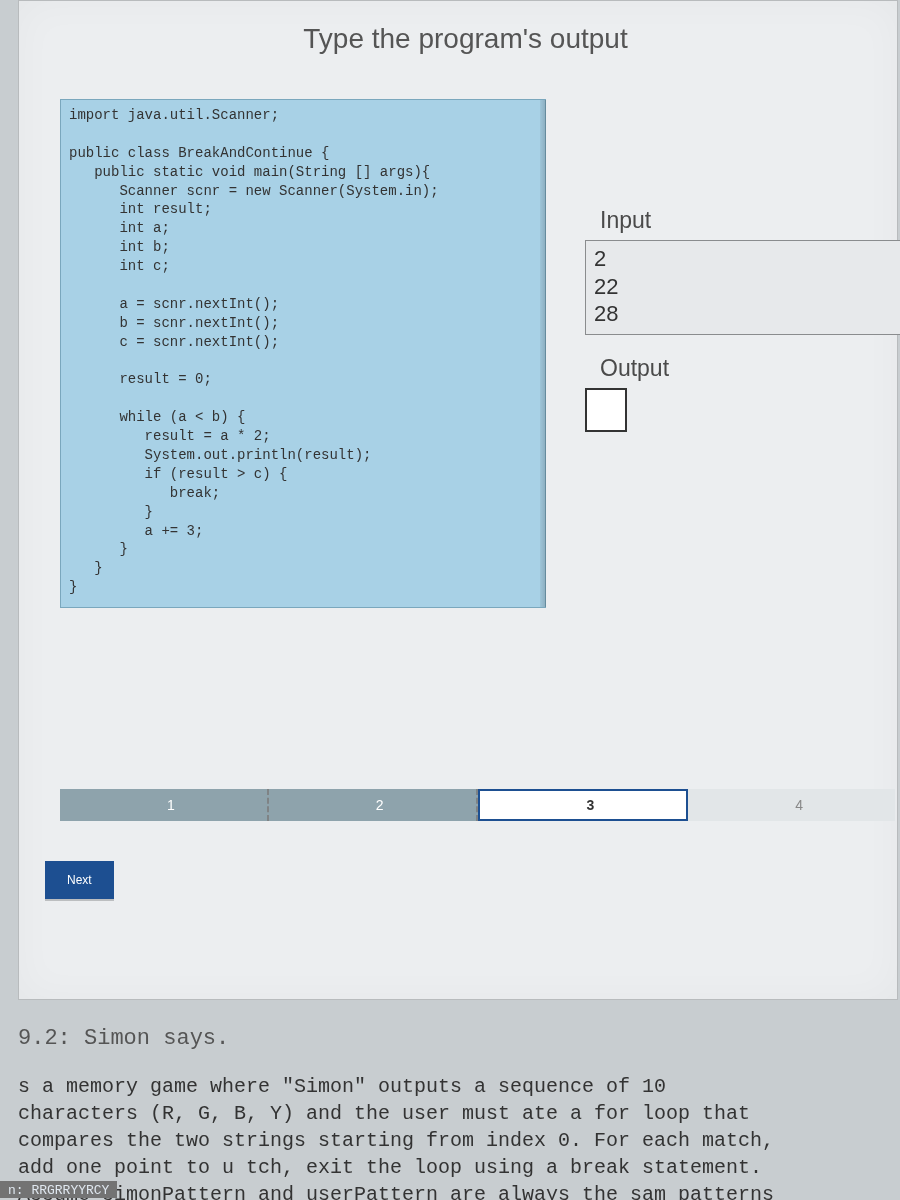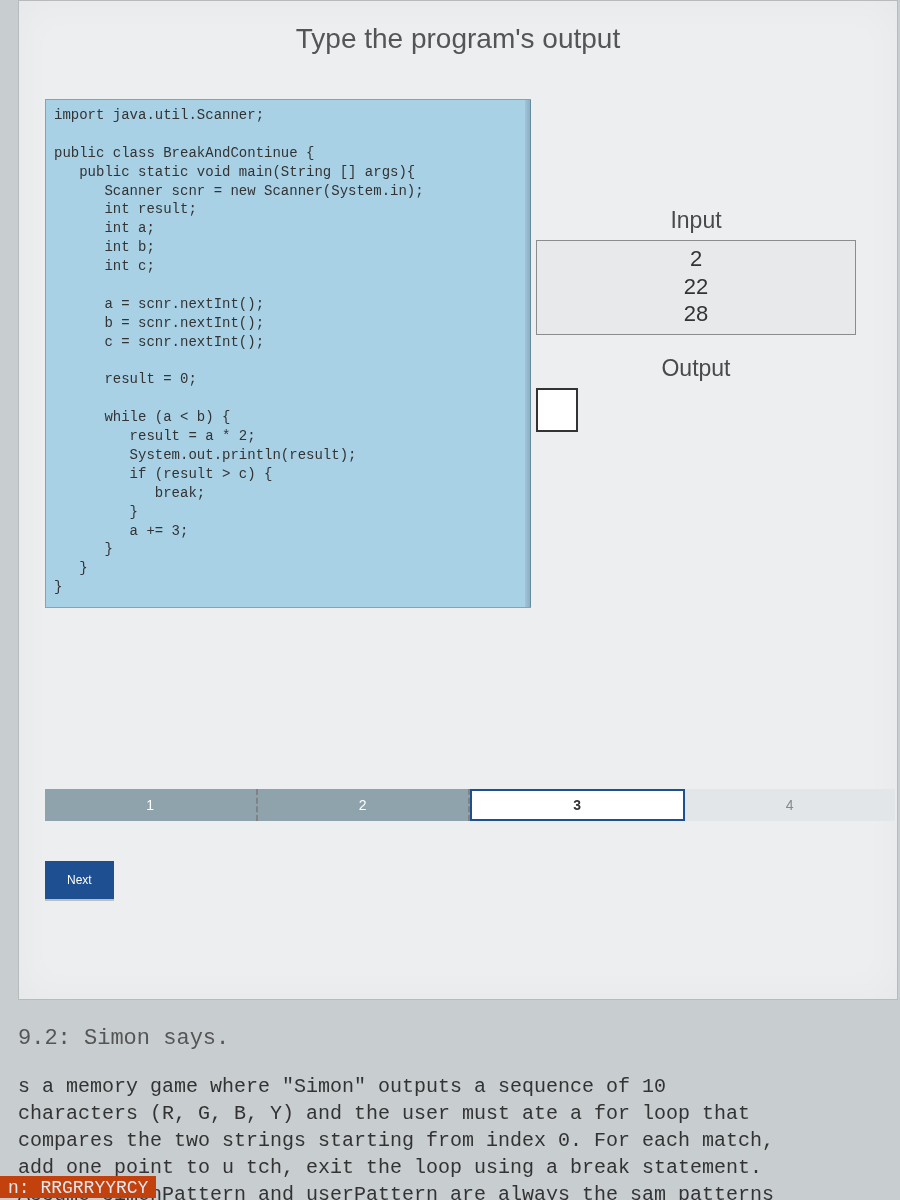--- a/index.html
+++ b/index.html
@@ -1,15 +1,15 @@
 <!DOCTYPE html>
 <html><head>
 <meta charset="utf-8">
 <style>
-  * { box-sizing: border-box; }
+  * { box-sizing: border-box; padding-left: 15px; }
   html, body { margin: 0; padding: 0; }
   body {
     width: 900px;
     height: 1200px;
     background: #c8cdd0;
     font-family: Arial, Helvetica, sans-serif;
     overflow: hidden;
     position: relative;
   }
   .page {
@@ -49,24 +49,23 @@
   .code-box::after {
     content: "";
     position: absolute;
     right: -1px; top: 0; bottom: 0;
     width: 6px;
     background: linear-gradient(90deg, rgba(0,0,0,0.06), rgba(0,0,0,0.18));
     pointer-events: none;
   }
   .io-panel {
     position: absolute;
-    left: 517px;
+    left: 536px;
     top: 108px;
     width: 320px;
-    text-align: center;
   }
   .io-label {
     font-size: 23px;
     color: #4a4a4a;
     margin-bottom: 6px;
   }
   .input-box {
     border: 1px solid #8a8c8e;
     background: #e7e9eb;
     width: 320px;
@@ -141,24 +140,24 @@
   .lower-body {
     font-size: 20px;
     line-height: 1.35;
     color: #333;
     padding-left: 2px;
   }
   .footer-snip {
     position: absolute;
     left: 0;
     bottom: 2px;
-    background: #c2410c;
+    background: #737373;
     color: #dfe7ef;
     font-family: "Courier New", monospace;
-    font-size: 18px;
+    font-size: 13px;
     padding: 2px 8px 0 8px;
   }
 </style>
 </head>
 <body>
 
 <div class="page">
 
   <div class="title">Type the program's output</div>
 

